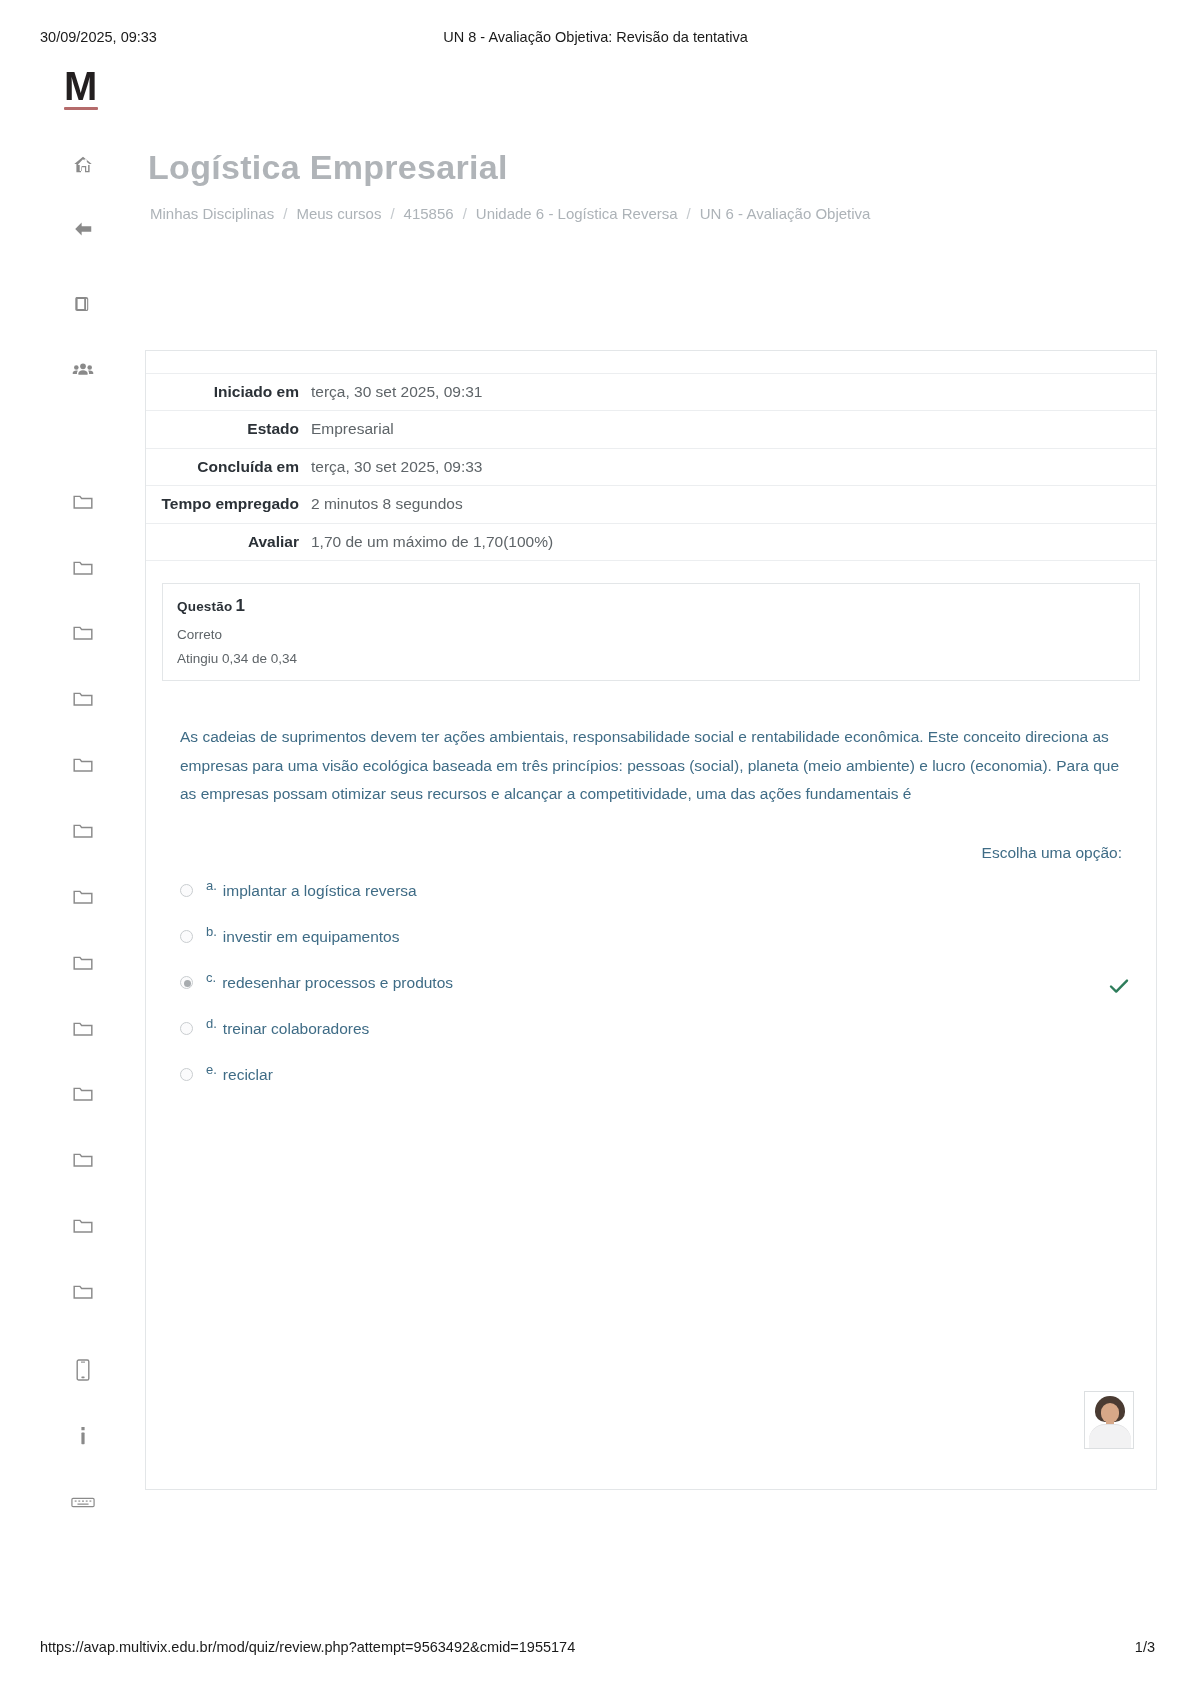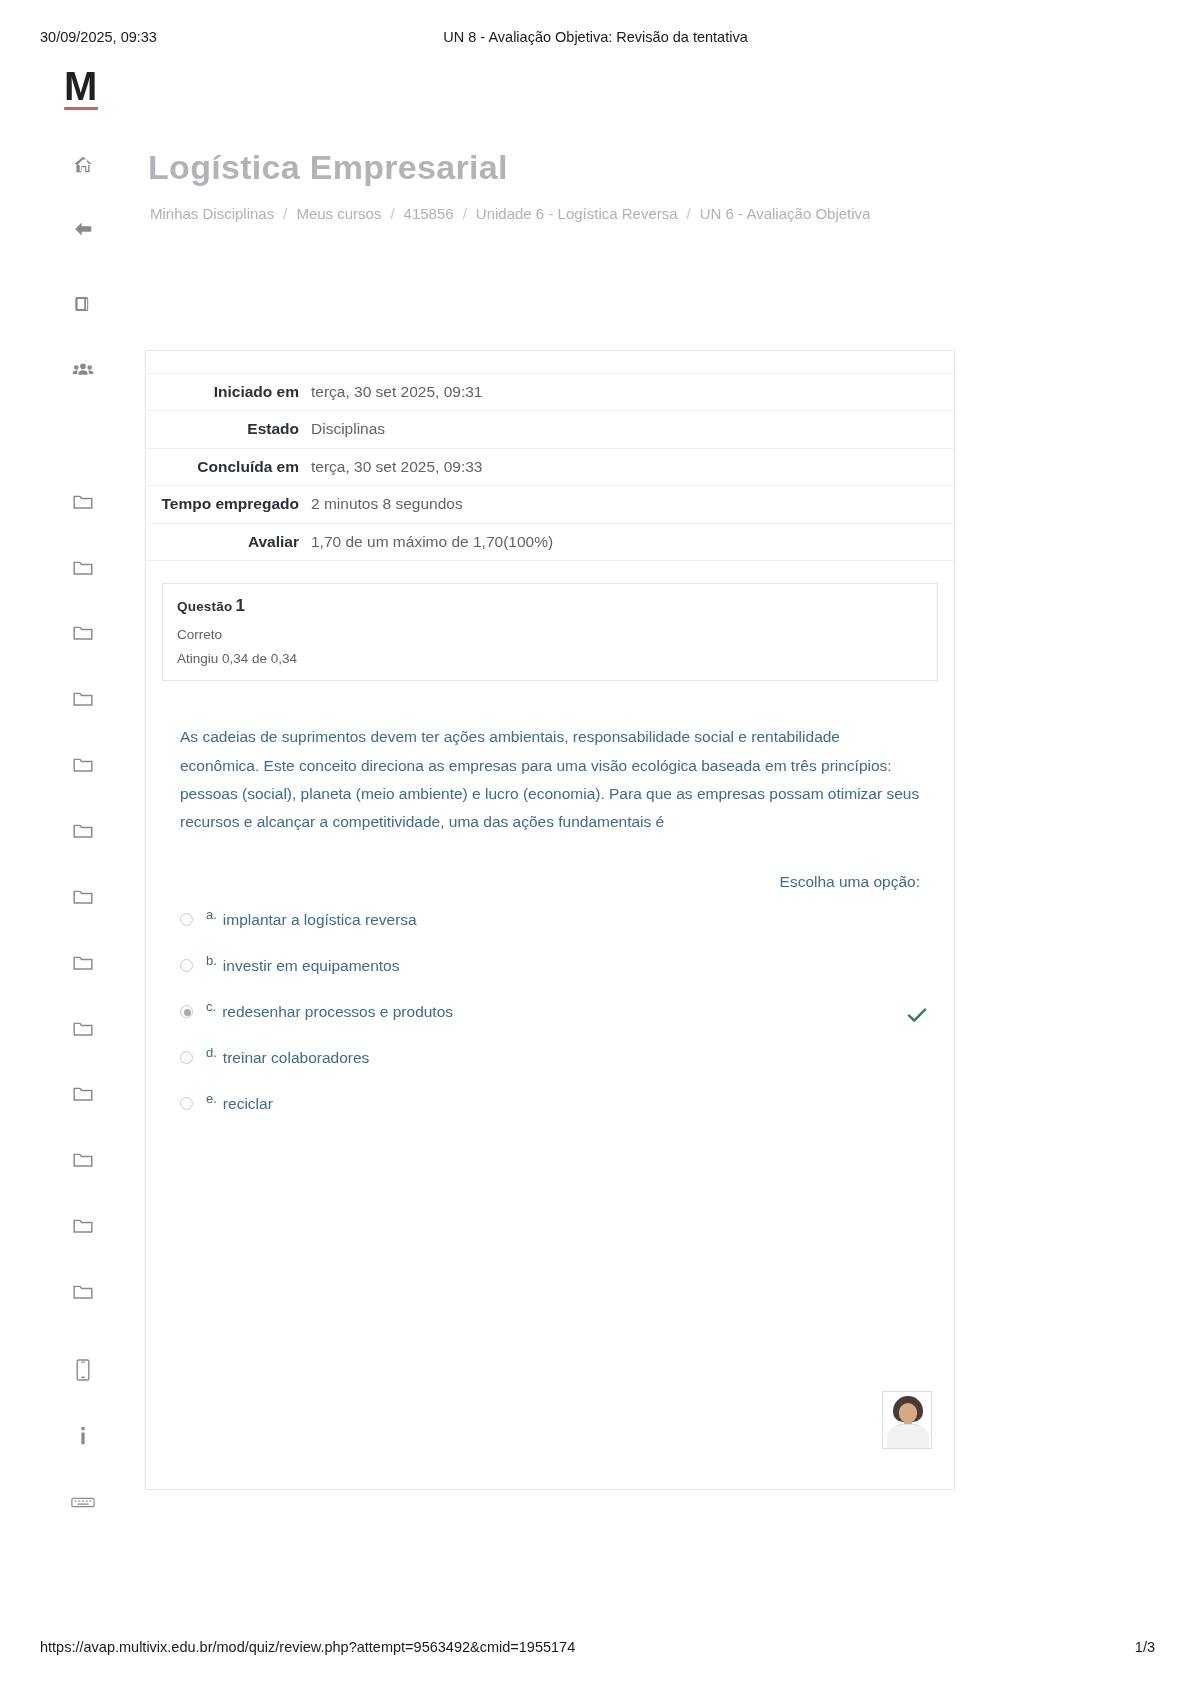--- a/index.html
+++ b/index.html
@@ -107,21 +107,21 @@
     align-items: center;
   }
   .breadcrumb .crumb { white-space: nowrap; }
   .breadcrumb .sep { margin: 0 9px; color: #c4c9cd; }
 
   
   .card {
     position: absolute;
     left: 145px;
     top: 350px;
-    width: 810px;
+    width: 1012px;
     min-height: 1140px;
     border: 1px solid #e3e6e8;
     background: #fff;
   }
 
   .info-table {
     margin: 22px 0 0 0;
     width: 100%;
     border-collapse: collapse;
     font-size: 15.5px;
@@ -472,21 +472,21 @@
   <div class="card">
 
     <table class="info-table">
       <tbody>
         <tr>
           <td class="k">Iniciado em</td>
           <td class="v">terça, 30 set 2025, 09:31</td>
         </tr>
         <tr>
           <td class="k">Estado</td>
-          <td class="v">Disciplinas</td>
+          <td class="v">Empresarial</td>
         </tr>
         <tr>
           <td class="k">Concluída em</td>
           <td class="v">terça, 30 set 2025, 09:33</td>
         </tr>
         <tr>
           <td class="k">Tempo empregado</td>
           <td class="v">2 minutos 8 segundos</td>
         </tr>
         <tr>

